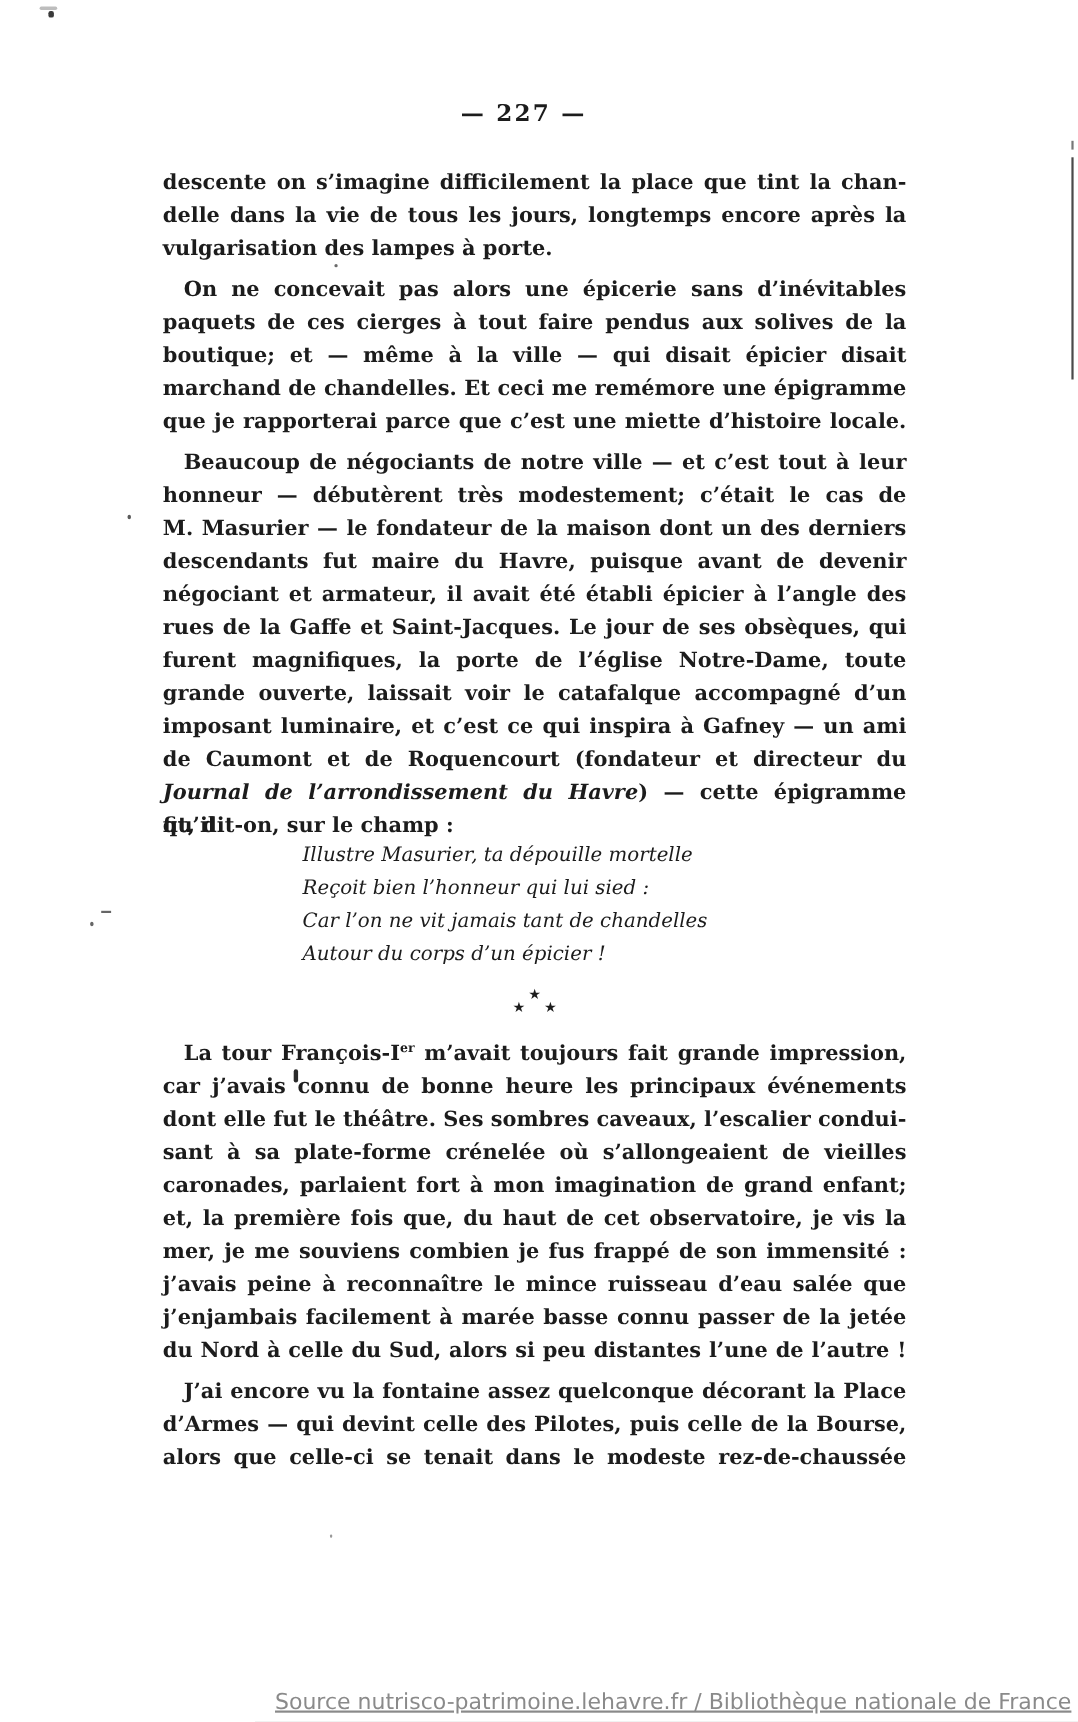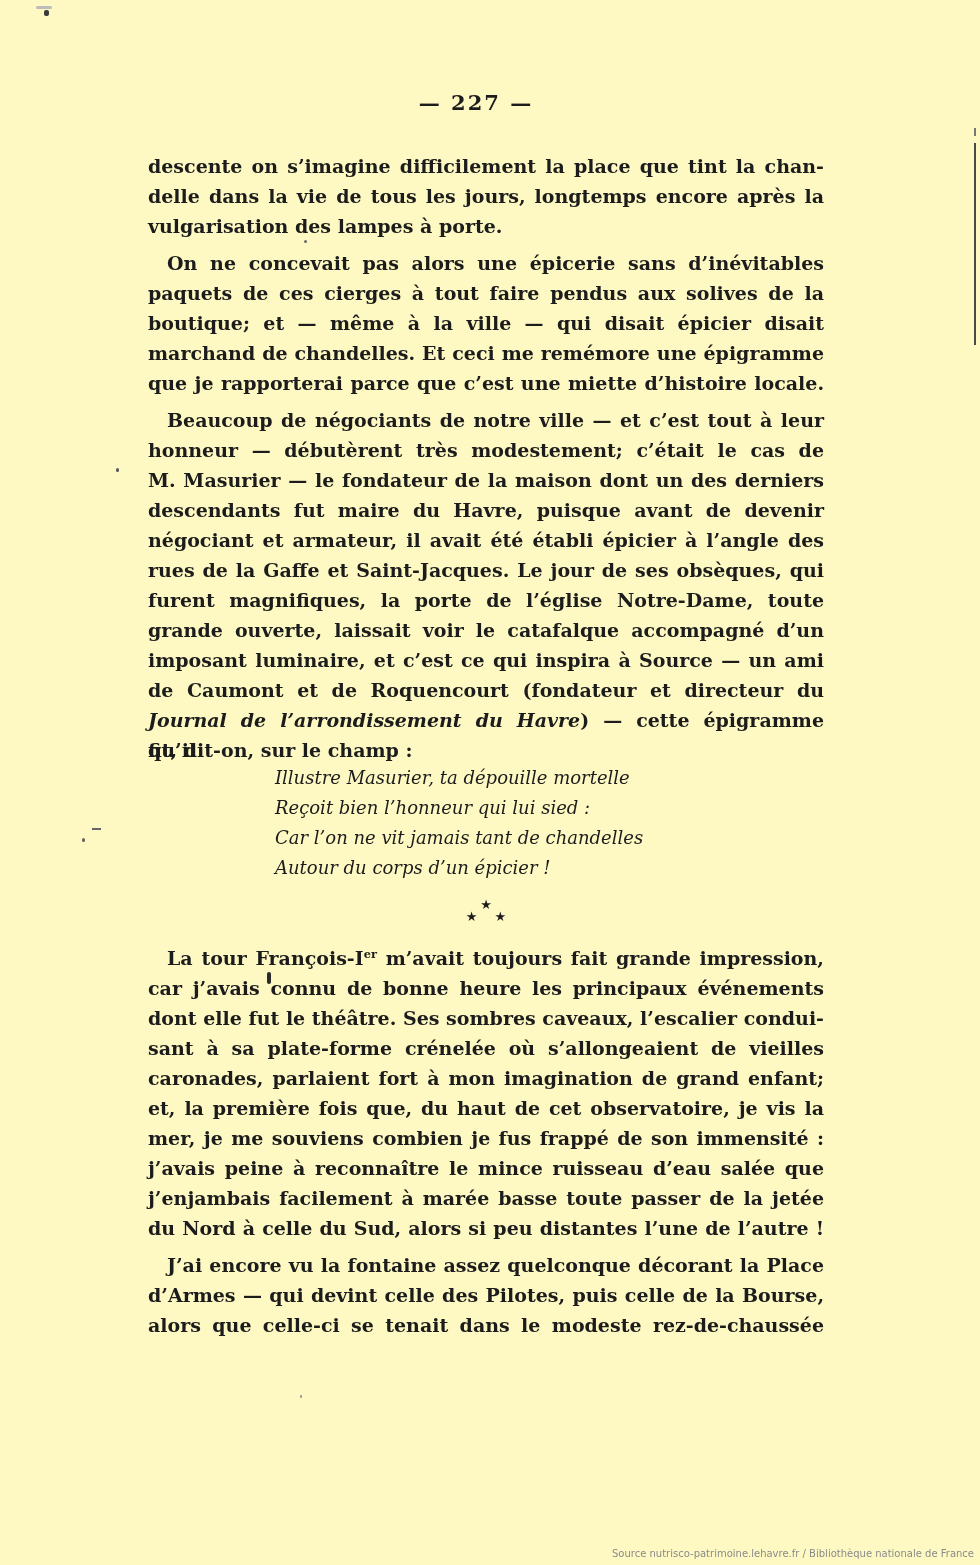--- a/index.html
+++ b/index.html
@@ -1,19 +1,19 @@
 <!DOCTYPE html>
 <html><head>
 <meta charset="utf-8">
 <style>
   html,body{margin:0;padding:0;background:#e8e8e8;}
   .page{
     position:relative;
     width:980px;height:1565px;
-    background:#fef9c3;
+    background:#ffffff;
     overflow:hidden;
     font-family:"DejaVu Serif", serif;
     color:#1c1c1c;
   }
   .page-number{
     position:absolute;top:90px;left:138px;width:676px;
     text-align:center;
     font-size:21px;font-weight:bold;letter-spacing:2px;
   }
   .text-block{
@@ -33,21 +33,21 @@
   sup{font-size:0.6em;line-height:0;vertical-align:super;}
   .asterism{
     display:flex;flex-direction:column;align-items:center;
     margin:15px 0 20px 0;line-height:1;
   }
   .asterism .star{font-size:13px;color:#1c1c1c;}
   .asterism .star-row{display:flex;gap:17px;margin-top:-1px;}
   .footer-source{
     position:absolute;right:6px;bottom:6px;
     font-family:"DejaVu Sans", sans-serif;
-    font-size:10px;color:#8a8a8a;
+    font-size:20px;color:#8a8a8a;text-decoration:underline;
   }
   .scan-artifact{position:absolute;background:#555;}
 </style>
 </head>
 <body>
 
 <div class="page">
 
   <div class="page-number">— 227 —</div>
 
@@ -66,21 +66,21 @@
       </div>
       <div class="paragraph">
         <div class="line indent">Beaucoup de négociants de notre ville — et c’est tout à leur</div>
         <div class="line">honneur — débutèrent très modestement; c’était le cas de</div>
         <div class="line">M. Masurier — le fondateur de la maison dont un des derniers</div>
         <div class="line">descendants fut maire du Havre, puisque avant de devenir</div>
         <div class="line">négociant et armateur, il avait été établi épicier à l’angle des</div>
         <div class="line">rues de la Gaffe et Saint-Jacques. Le jour de ses obsèques, qui</div>
         <div class="line">furent magnifiques, la porte de l’église Notre-Dame, toute</div>
         <div class="line">grande ouverte, laissait voir le catafalque accompagné d’un</div>
-        <div class="line">imposant luminaire, et c’est ce qui inspira à Source — un ami</div>
+        <div class="line">imposant luminaire, et c’est ce qui inspira à Gafney — un ami</div>
         <div class="line">de Caumont et de Roquencourt (fondateur et directeur du</div>
         <div class="line"><i>Journal de l’arrondissement du Havre</i>) — cette épigramme qu’il</div>
         <div class="line flush">fit, dit-on, sur le champ :</div>
       </div>
       <div class="verse">
         <div class="line">Illustre Masurier, ta dépouille mortelle</div>
         <div class="line">Reçoit bien l’honneur qui lui sied :</div>
         <div class="line">Car l’on ne vit jamais tant de chandelles</div>
         <div class="line">Autour du corps d’un épicier !</div>
       </div>
@@ -93,21 +93,21 @@
       </div>
       <div class="paragraph">
         <div class="line indent">La tour François-I<sup>er</sup> m’avait toujours fait grande impression,</div>
         <div class="line">car j’avais connu de bonne heure les principaux événements</div>
         <div class="line">dont elle fut le théâtre. Ses sombres caveaux, l’escalier condui-</div>
         <div class="line">sant à sa plate-forme crénelée où s’allongeaient de vieilles</div>
         <div class="line">caronades, parlaient fort à mon imagination de grand enfant;</div>
         <div class="line">et, la première fois que, du haut de cet observatoire, je vis la</div>
         <div class="line">mer, je me souviens combien je fus frappé de son immensité :</div>
         <div class="line">j’avais peine à reconnaître le mince ruisseau d’eau salée que</div>
-        <div class="line">j’enjambais facilement à marée basse toute passer de la jetée</div>
+        <div class="line">j’enjambais facilement à marée basse connu passer de la jetée</div>
         <div class="line">du Nord à celle du Sud, alors si peu distantes l’une de l’autre !</div>
       </div>
       <div class="paragraph">
         <div class="line indent">J’ai encore vu la fontaine assez quelconque décorant la Place</div>
         <div class="line">d’Armes — qui devint celle des Pilotes, puis celle de la Bourse,</div>
         <div class="line">alors que celle-ci se tenait dans le modeste rez-de-chaussée</div>
       </div>
     </div>
 
   <div class="scan-artifact" style="left:974px;top:143px;width:2px;height:202px;background:#4a4a4a;"></div>

